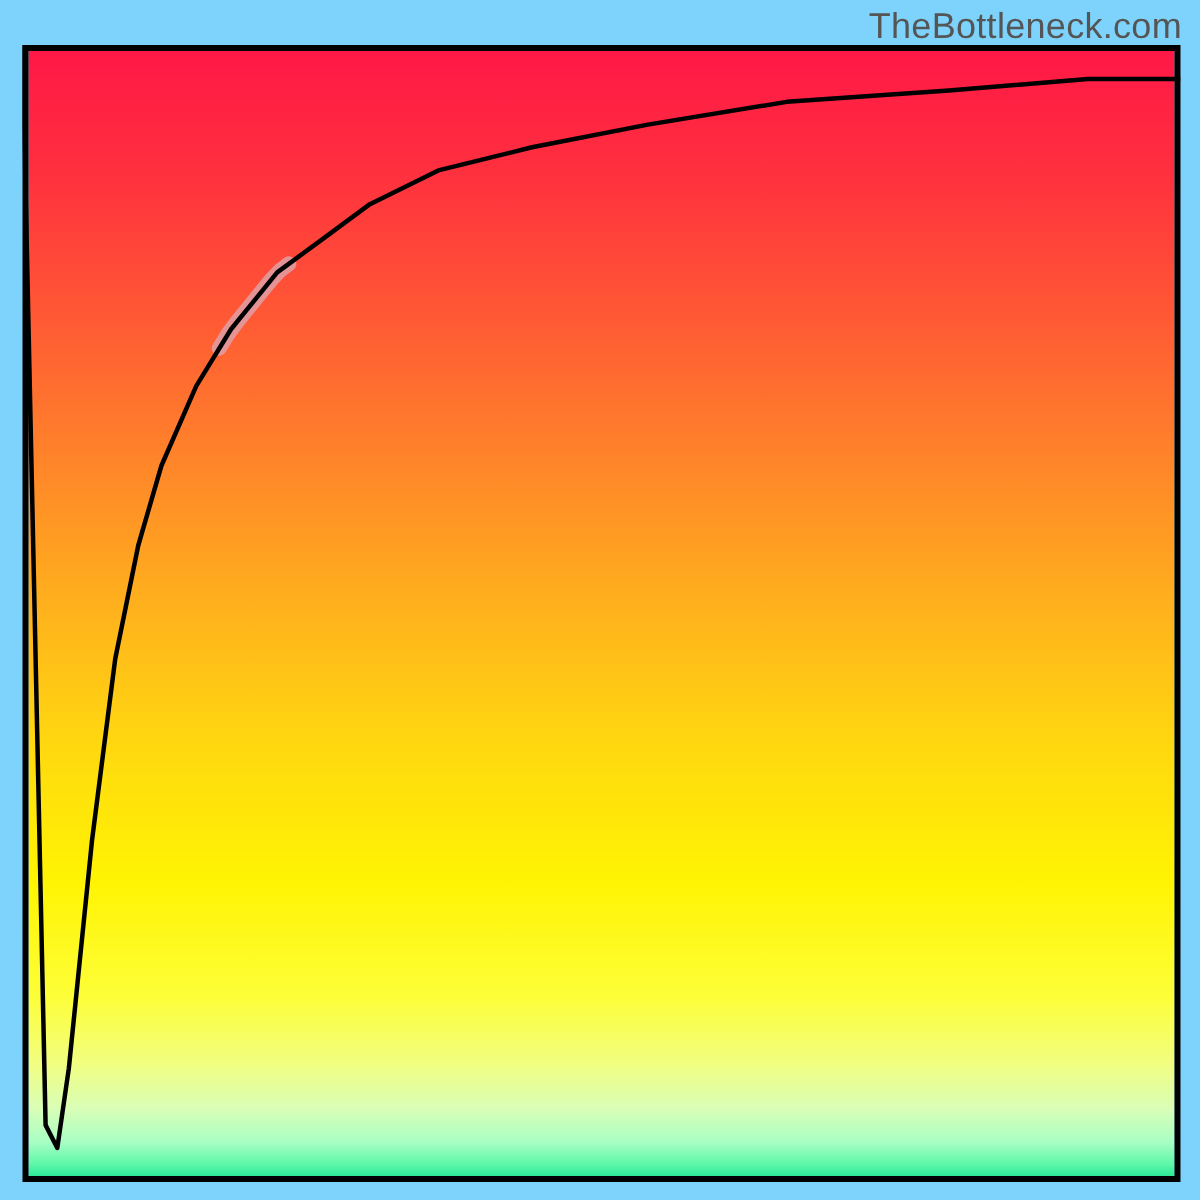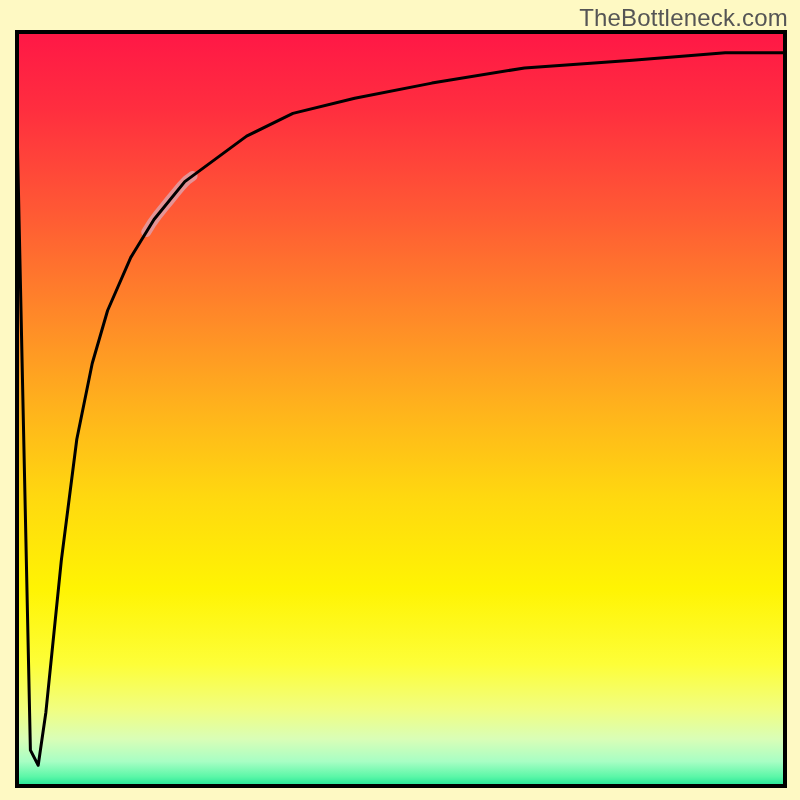--- a/index.html
+++ b/index.html
@@ -1,21 +1,21 @@
 <!DOCTYPE html>
 <html><head>
 <meta charset="utf-8">
 <style>
   * { margin: 0; padding: 0; box-sizing: border-box; }
   html, body { width: 800px; height: 800px; background: #fff; }
   .container {
     width: 800px;
     height: 800px;
     position: relative;
-    background: #fef9c3;
+    background: #7dd3fc;
   }
   .watermark {
     position: absolute;
     top: 4px;
     right: 12px;
     color: #555;
     font-family: Arial, Helvetica, sans-serif;
     font-size: 24px;
     font-weight: 400;
     letter-spacing: 0.2px;

